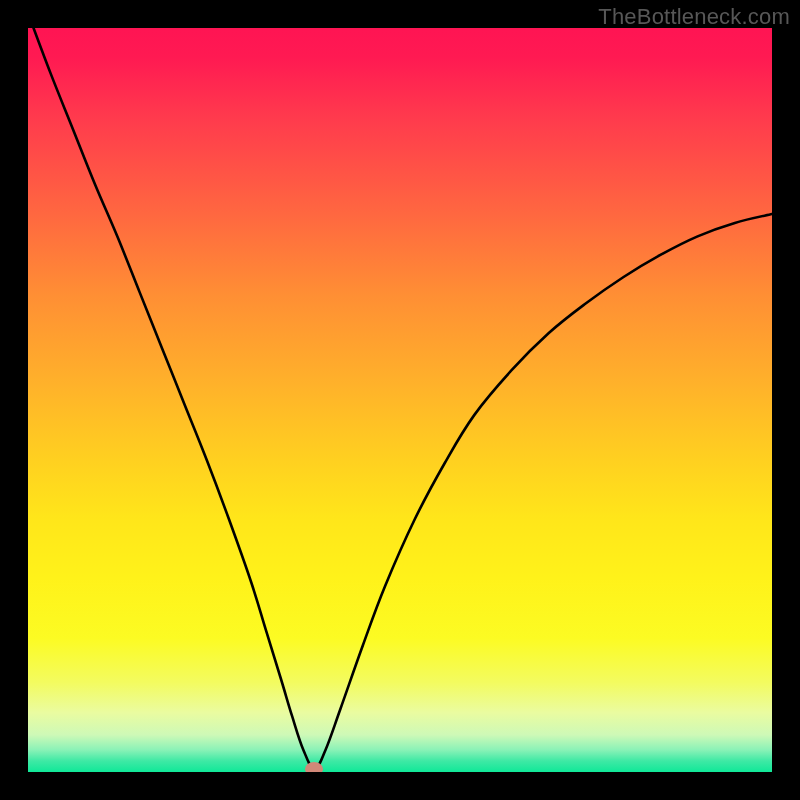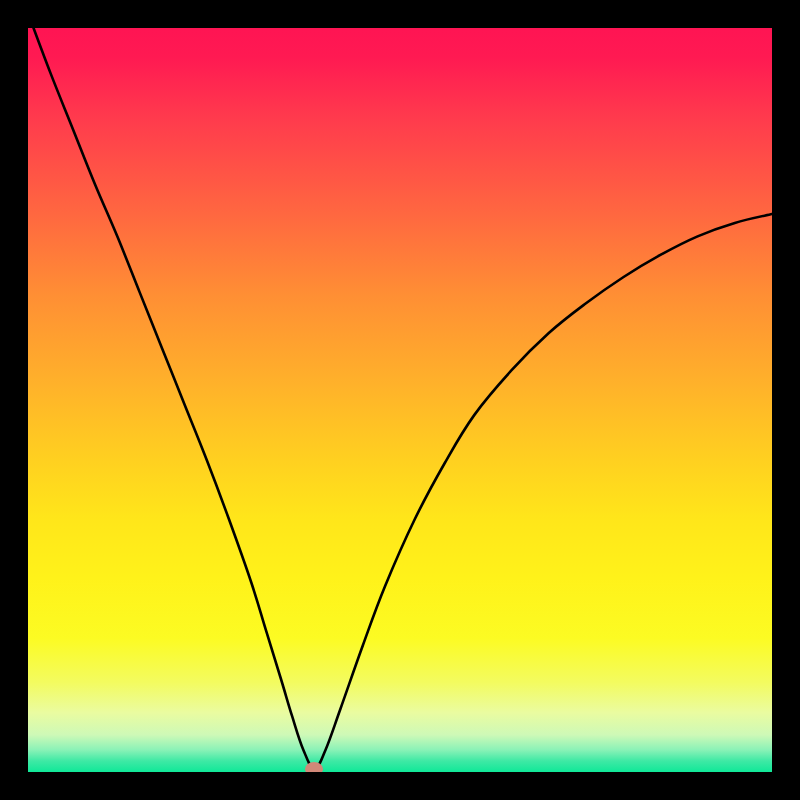--- a/index.html
+++ b/index.html
@@ -72,20 +72,21 @@
     border-radius: 50% / 50%;
     background: #d18878;
     z-index: 3;
     transform: translate(-50%, -50%);
   }
 </style>
 </head>
 <body>
 
 <div class="outer">
+  <div class="watermark">TheBottleneck.com</div>
 
   <div class="plot-area">
     <div class="gradient"></div>
 
     <svg class="curve" viewBox="0 0 744 744" preserveAspectRatio="none">
       <path id="curve-path" d="M 0.00 -14.88 C 4.02 -4.17, 14.28 23.88, 22.32 44.64 C 30.36 65.40, 36.60 80.35, 44.64 100.44 C 52.68 120.53, 58.92 136.82, 66.96 156.24 C 75.00 175.66, 81.24 188.90, 89.28 208.32 C 97.32 227.74, 103.56 244.03, 111.60 264.12 C 119.64 284.21, 125.88 299.83, 133.92 319.92 C 141.96 340.01, 148.20 355.63, 156.24 375.72 C 164.28 395.81, 170.52 410.76, 178.56 431.52 C 186.60 452.28, 192.84 468.94, 200.88 491.04 C 208.92 513.14, 216.50 534.19, 223.20 554.28 C 229.90 574.37, 232.72 585.23, 238.08 602.64 C 243.44 620.05, 248.27 635.60, 252.96 651.00 C 257.65 666.40, 260.10 675.48, 264.12 688.20 C 268.14 700.92, 271.26 712.17, 275.28 721.68 C 279.30 731.19, 282.42 741.02, 286.44 741.02 C 290.46 741.02, 292.91 732.53, 297.60 721.68 C 302.29 710.83, 305.78 699.51, 312.48 680.76 C 319.18 662.01, 326.76 639.62, 334.80 617.52 C 342.84 595.42, 347.75 580.77, 357.12 558.00 C 366.49 535.23, 376.17 513.14, 386.88 491.04 C 397.59 468.94, 405.93 453.99, 416.64 435.24 C 427.35 416.49, 434.35 403.62, 446.40 386.88 C 458.45 370.14, 470.21 356.97, 483.60 342.24 C 496.99 327.51, 507.41 317.09, 520.80 305.04 C 534.19 292.99, 544.61 285.32, 558.00 275.28 C 571.39 265.24, 581.81 257.94, 595.20 249.24 C 608.59 240.54, 619.01 234.29, 632.40 226.92 C 645.79 219.55, 656.21 214.08, 669.60 208.32 C 682.99 202.56, 693.41 198.95, 706.80 194.93 C 720.19 190.91, 737.30 187.61, 744.00 186.00" fill="none" stroke="#000" stroke-width="2.6" stroke-linejoin="round" stroke-linecap="round"></path>
     </svg>
 
     <div class="marker" id="marker" style="left: 286.44px; top: 741.024px;"></div>
   </div>

